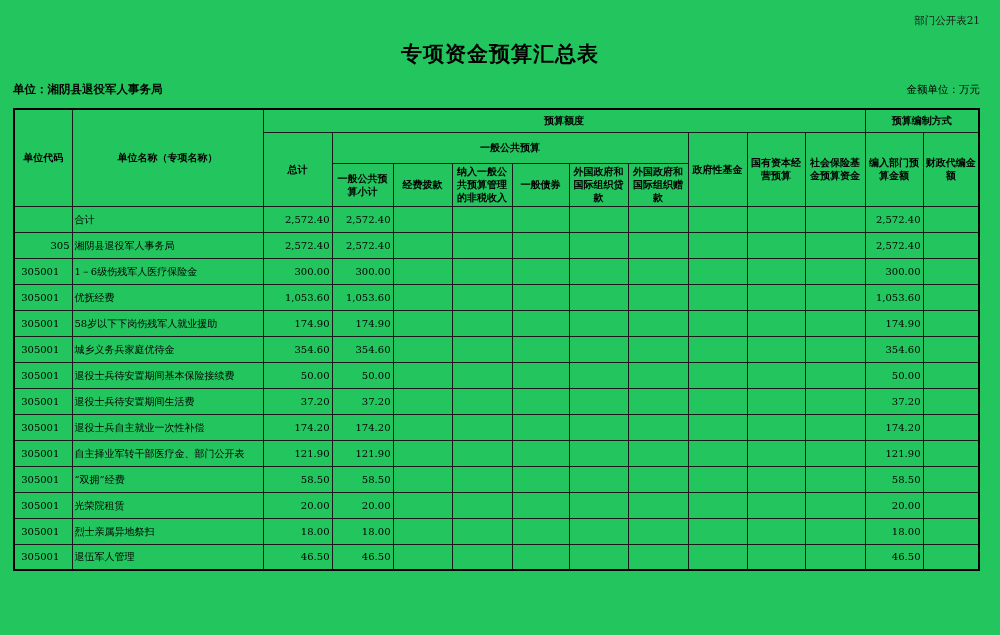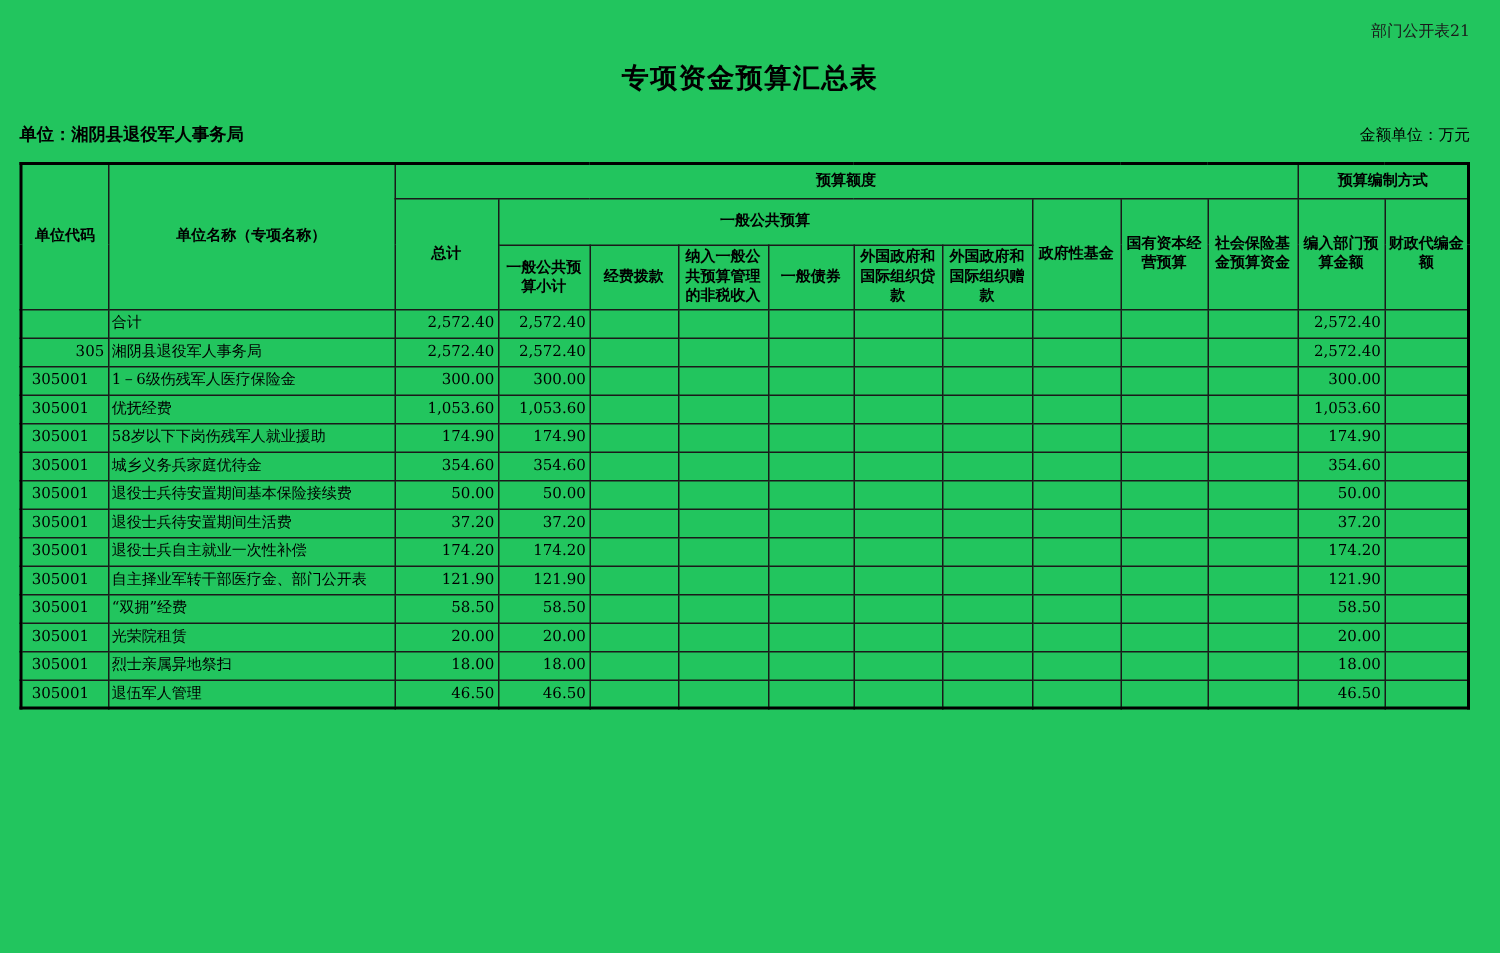--- a/index.html
+++ b/index.html
@@ -19,21 +19,21 @@
     right: 20px;
     font-size: 10.5px;
     color: #1a1a1a;
   }
   .title {
     position: absolute;
     top: 40px;
     left: 0;
     width: 100%;
     text-align: center;
-    font-size: 18px;
+    font-size: 21px;
     font-weight: bold;
     letter-spacing: 1px;
   }
   .meta-row {
     position: absolute;
     top: 82px;
     left: 13px;
     right: 20px;
     display: flex;
     justify-content: space-between;
@@ -59,21 +59,21 @@
     padding: 1px 2px;
   }
   table.budget th {
     font-weight: bold;
     text-align: center;
     word-break: break-all;
   }
   thead tr.h1 { height: 23px; }
   thead tr.h2 { height: 31px; }
   thead tr.h3 { height: 43px; }
-  tbody tr { height: 19px; }
+  tbody tr { height: 26px; }
   td.code { text-align: right; padding-left: 3px; }
   td.name { text-align: left; padding-left: 3px; }
   td.num  { text-align: right; padding-right: 2px; font-size: 10px; }
   tr.level-item td.code { text-align: center; padding-right: 8px; }
   tr.level-item td.name { }
   tr.level-total td.code { text-align: center; }
 </style>
 </head>
 <body>
 

